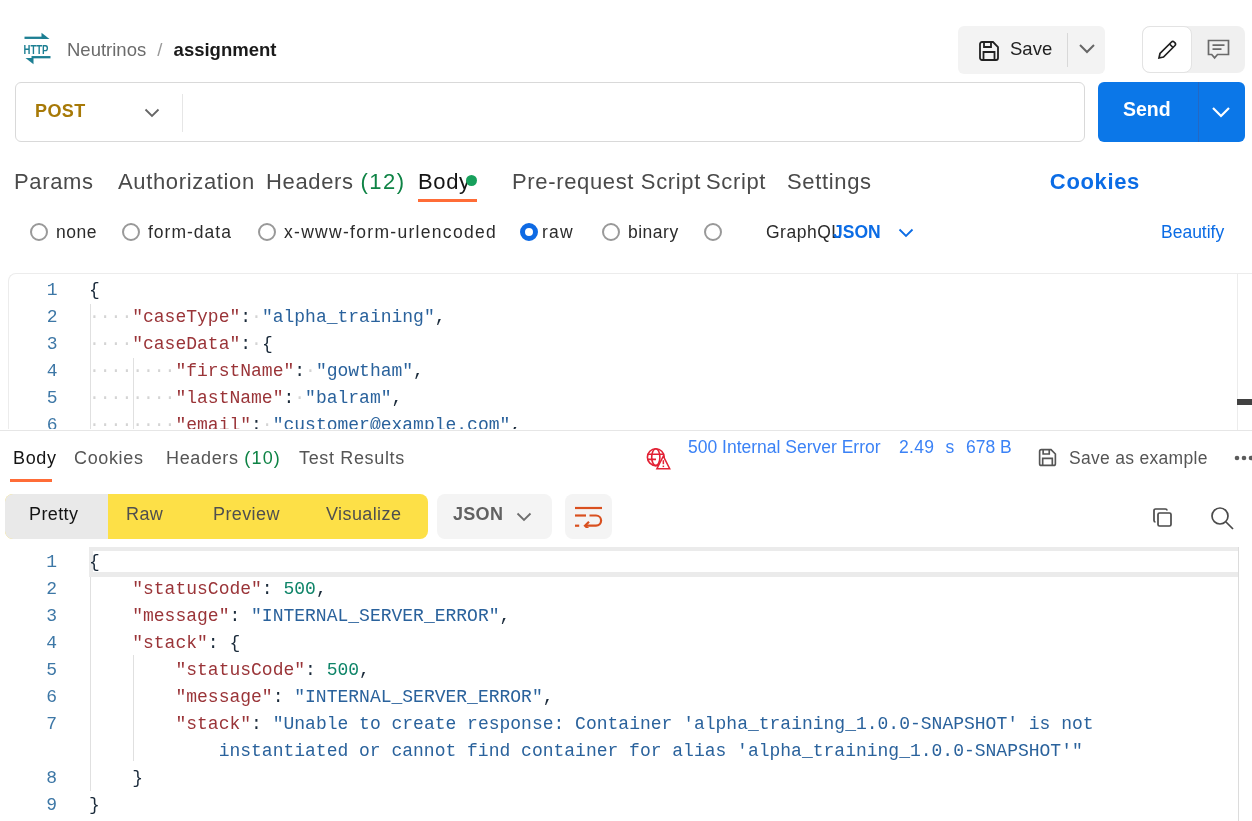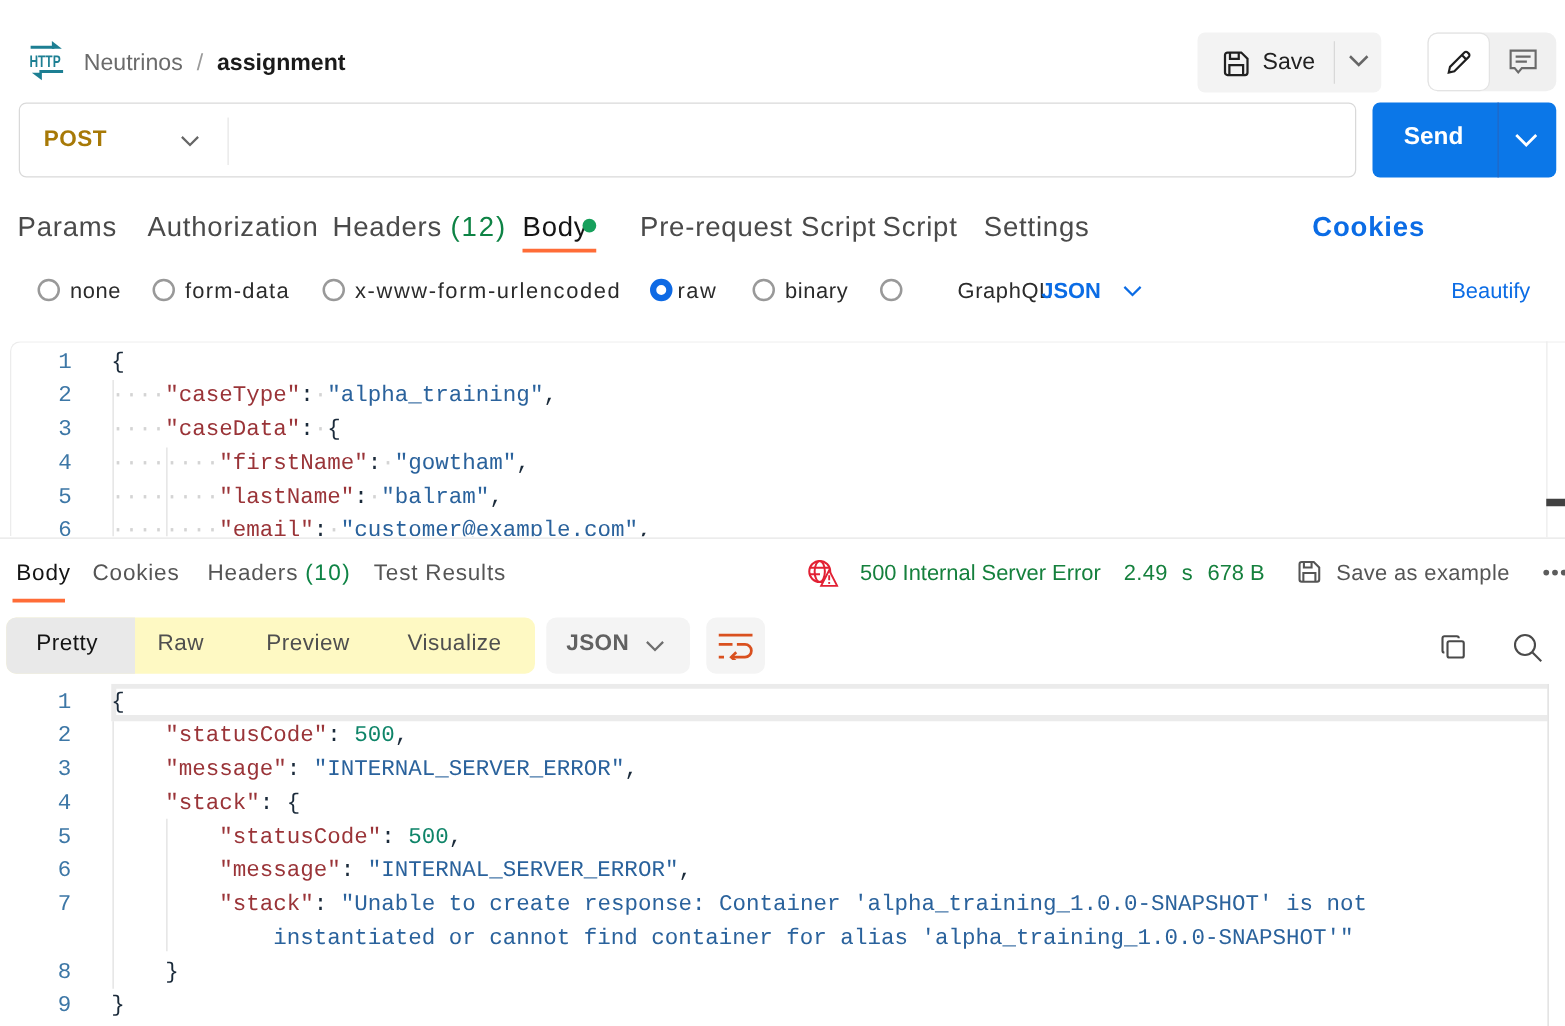--- a/index.html
+++ b/index.html
@@ -63,25 +63,25 @@
 #reqthumb { position:absolute; left:1237px; top:399px; width:15px; height:6px; background:#414141; }
 
 
 #resppanel { position:absolute; left:0; top:430px; width:1252px; height:391px; border-top:1px solid #e6e6e6; background:#fff; }
 #resptabs { position:absolute; left:0; top:0; width:1252px; height:52px; font-size:18px; color:#555; letter-spacing:0.65px; }
 #resptabs > span { position:absolute; top:17px; white-space:nowrap; }
 #resptabs .sel { color:#141414; }
 #resptabs .grn { color:#0e8345; letter-spacing:1.2px; }
 #resptabs .underline { position:absolute; left:10px; top:48px; width:42px; height:3px; background:#ff6c37; }
 #statusline { position:absolute; left:0; top:0; width:1252px; height:52px; font-size:17.5px; }
-#statusline .grn { color:#15803d; position:absolute; top:17px; white-space:nowrap; }
+#statusline .grn { color:#3b82f6; position:absolute; top:6px; white-space:nowrap; }
 #statusline .gray { color:#555; position:absolute; top:17px; white-space:nowrap; }
 
 #fmtbar { position:absolute; left:5px; top:63px; height:45px; }
-#seg { position:absolute; left:0; top:0; width:423px; height:45px; background:#fef9c3; border-radius:8px; font-size:18px; color:#4f4f4f; letter-spacing:0.4px; }
+#seg { position:absolute; left:0; top:0; width:423px; height:45px; background:#fde047; border-radius:8px; font-size:18px; color:#4f4f4f; letter-spacing:0.4px; }
 #seg .opt { position:absolute; top:10px; white-space:nowrap; }
 #seg .on { position:absolute; left:0; top:0; width:103px; height:45px; background:#e9e9e9; border-radius:8px 0 0 8px; }
 #seg .ont { color:#141414; }
 #jsondd { position:absolute; left:432px; top:0; width:115px; height:45px; background:#f4f4f4; border-radius:8px; }
 #jsondd .t { position:absolute; left:16px; top:10px; font-size:18px; font-weight:700; color:#616161; letter-spacing:0.3px; }
 #wrapbtn { position:absolute; left:560px; top:0; width:47px; height:45px; background:#f4f4f4; border-radius:8px; }
 
 #respicons { position:absolute; left:0; top:0; width:1252px; height:0; }
 
 

